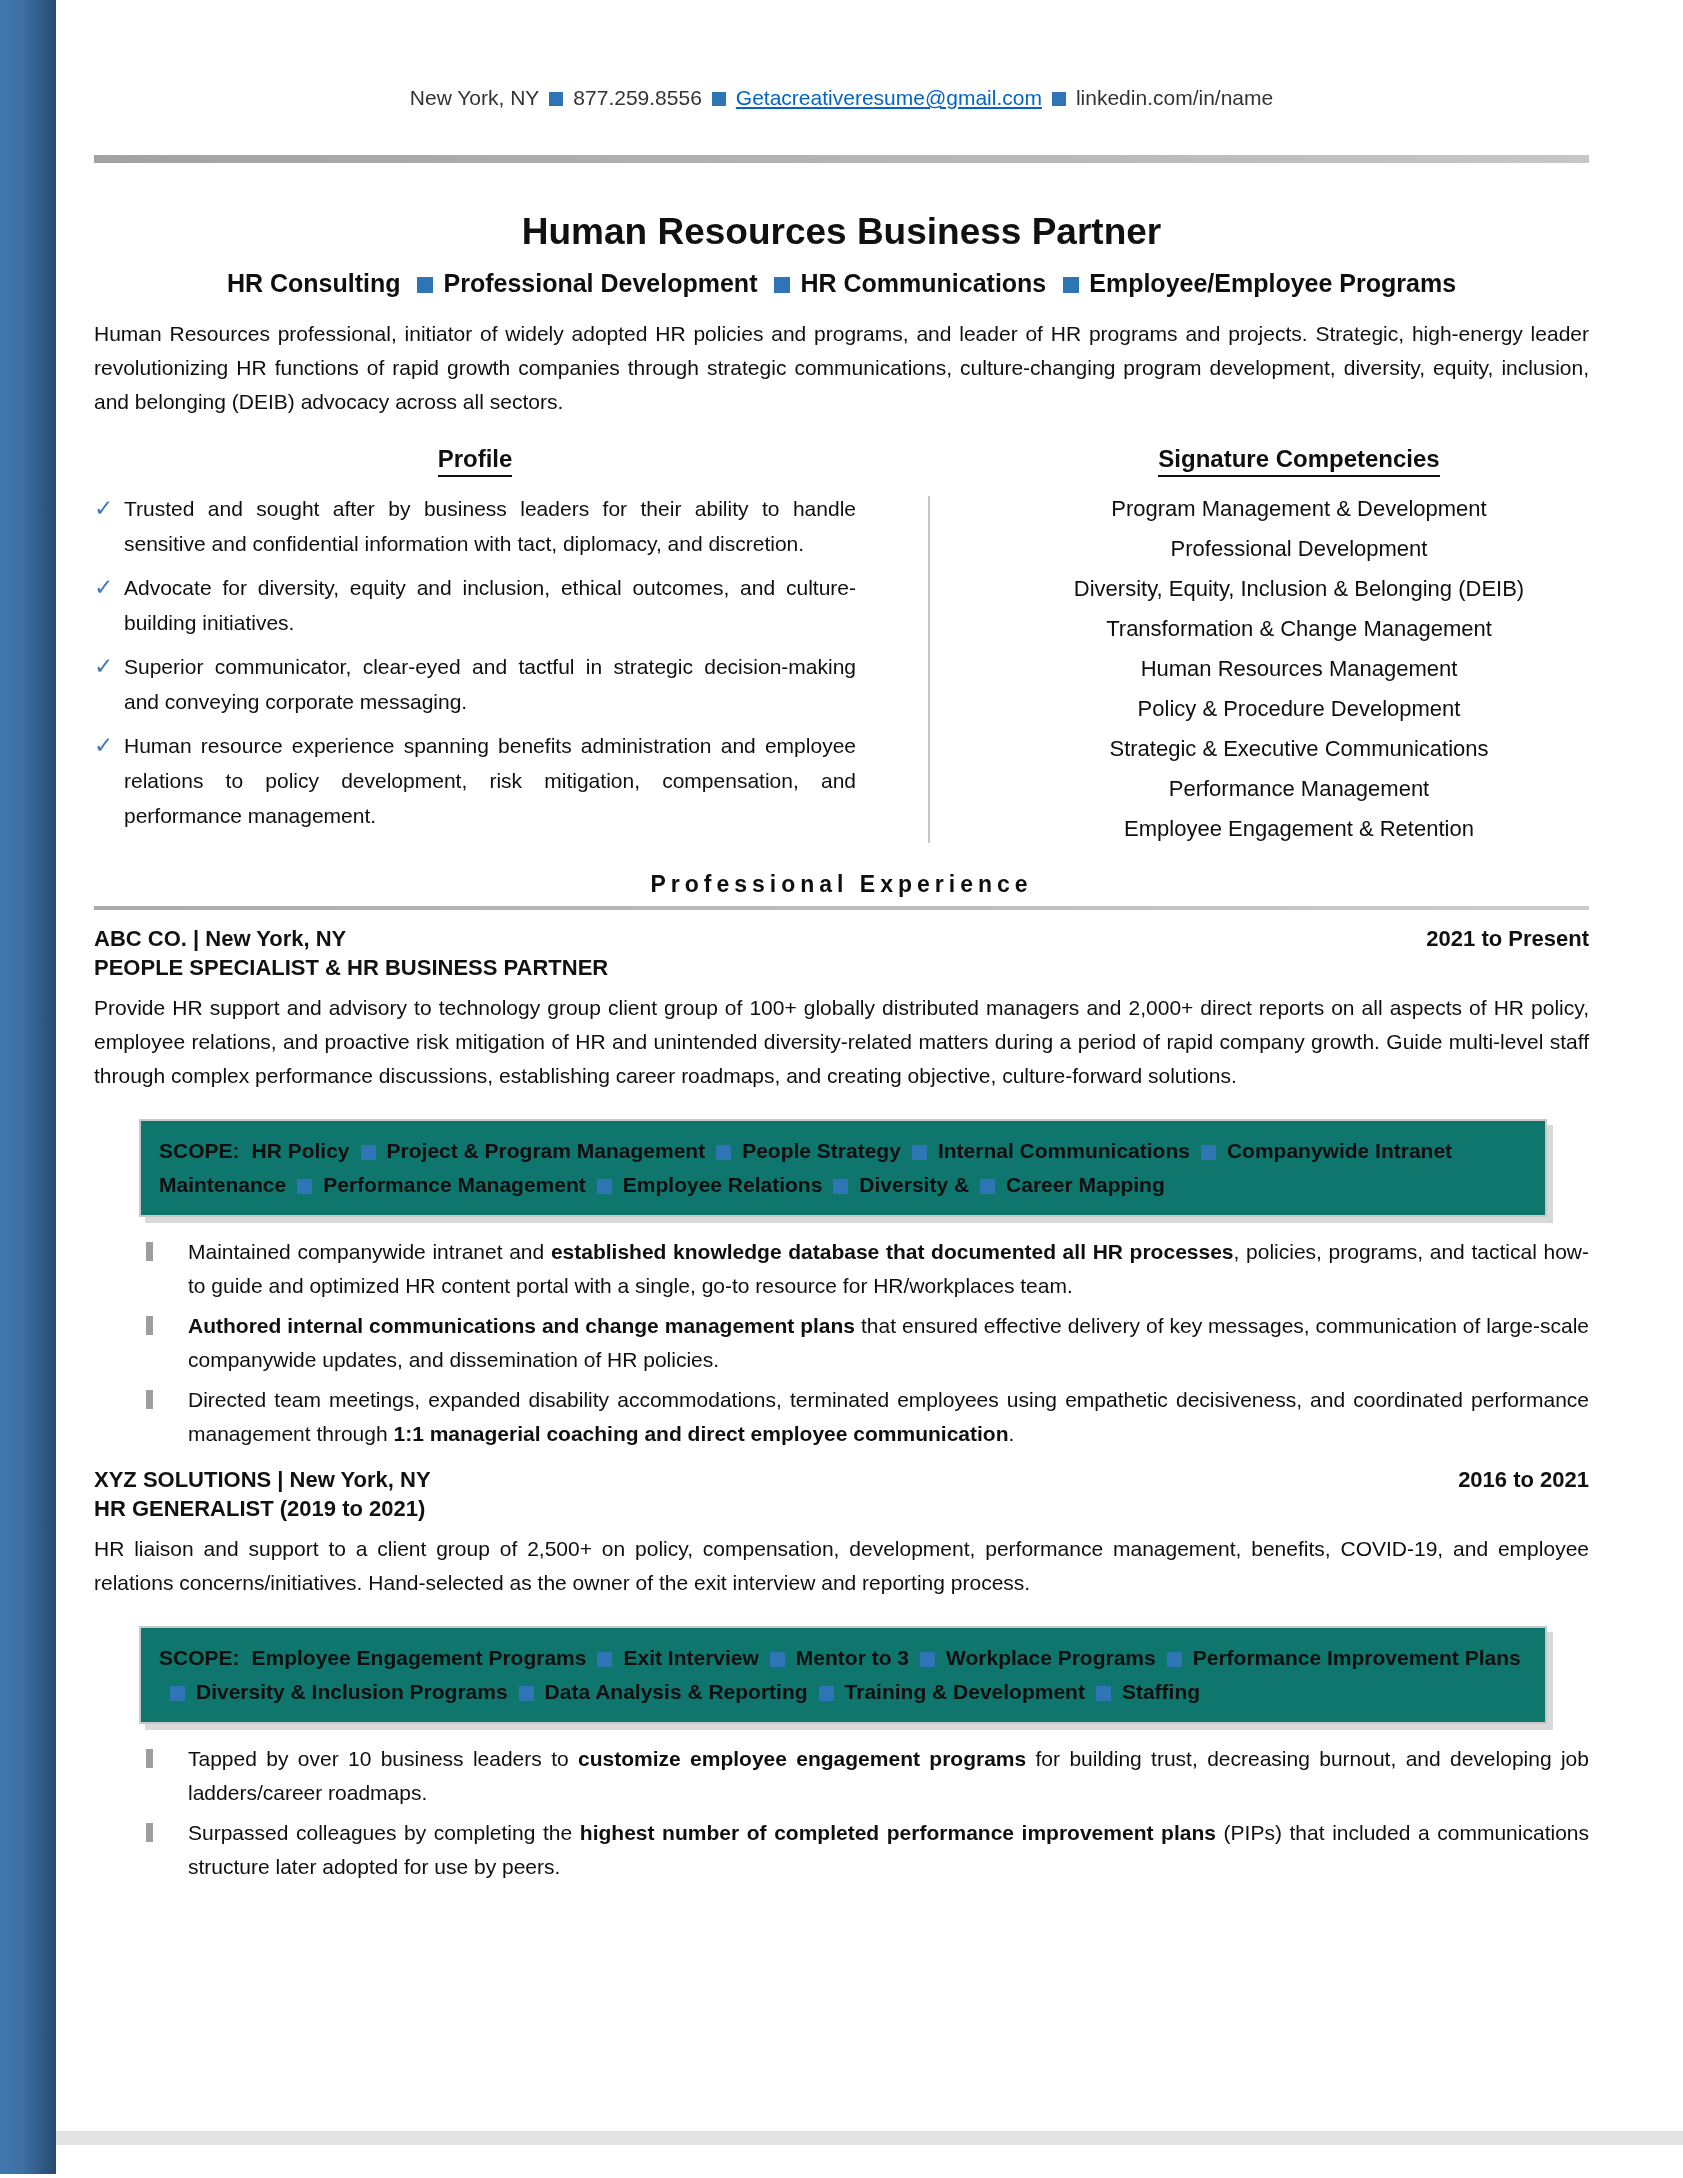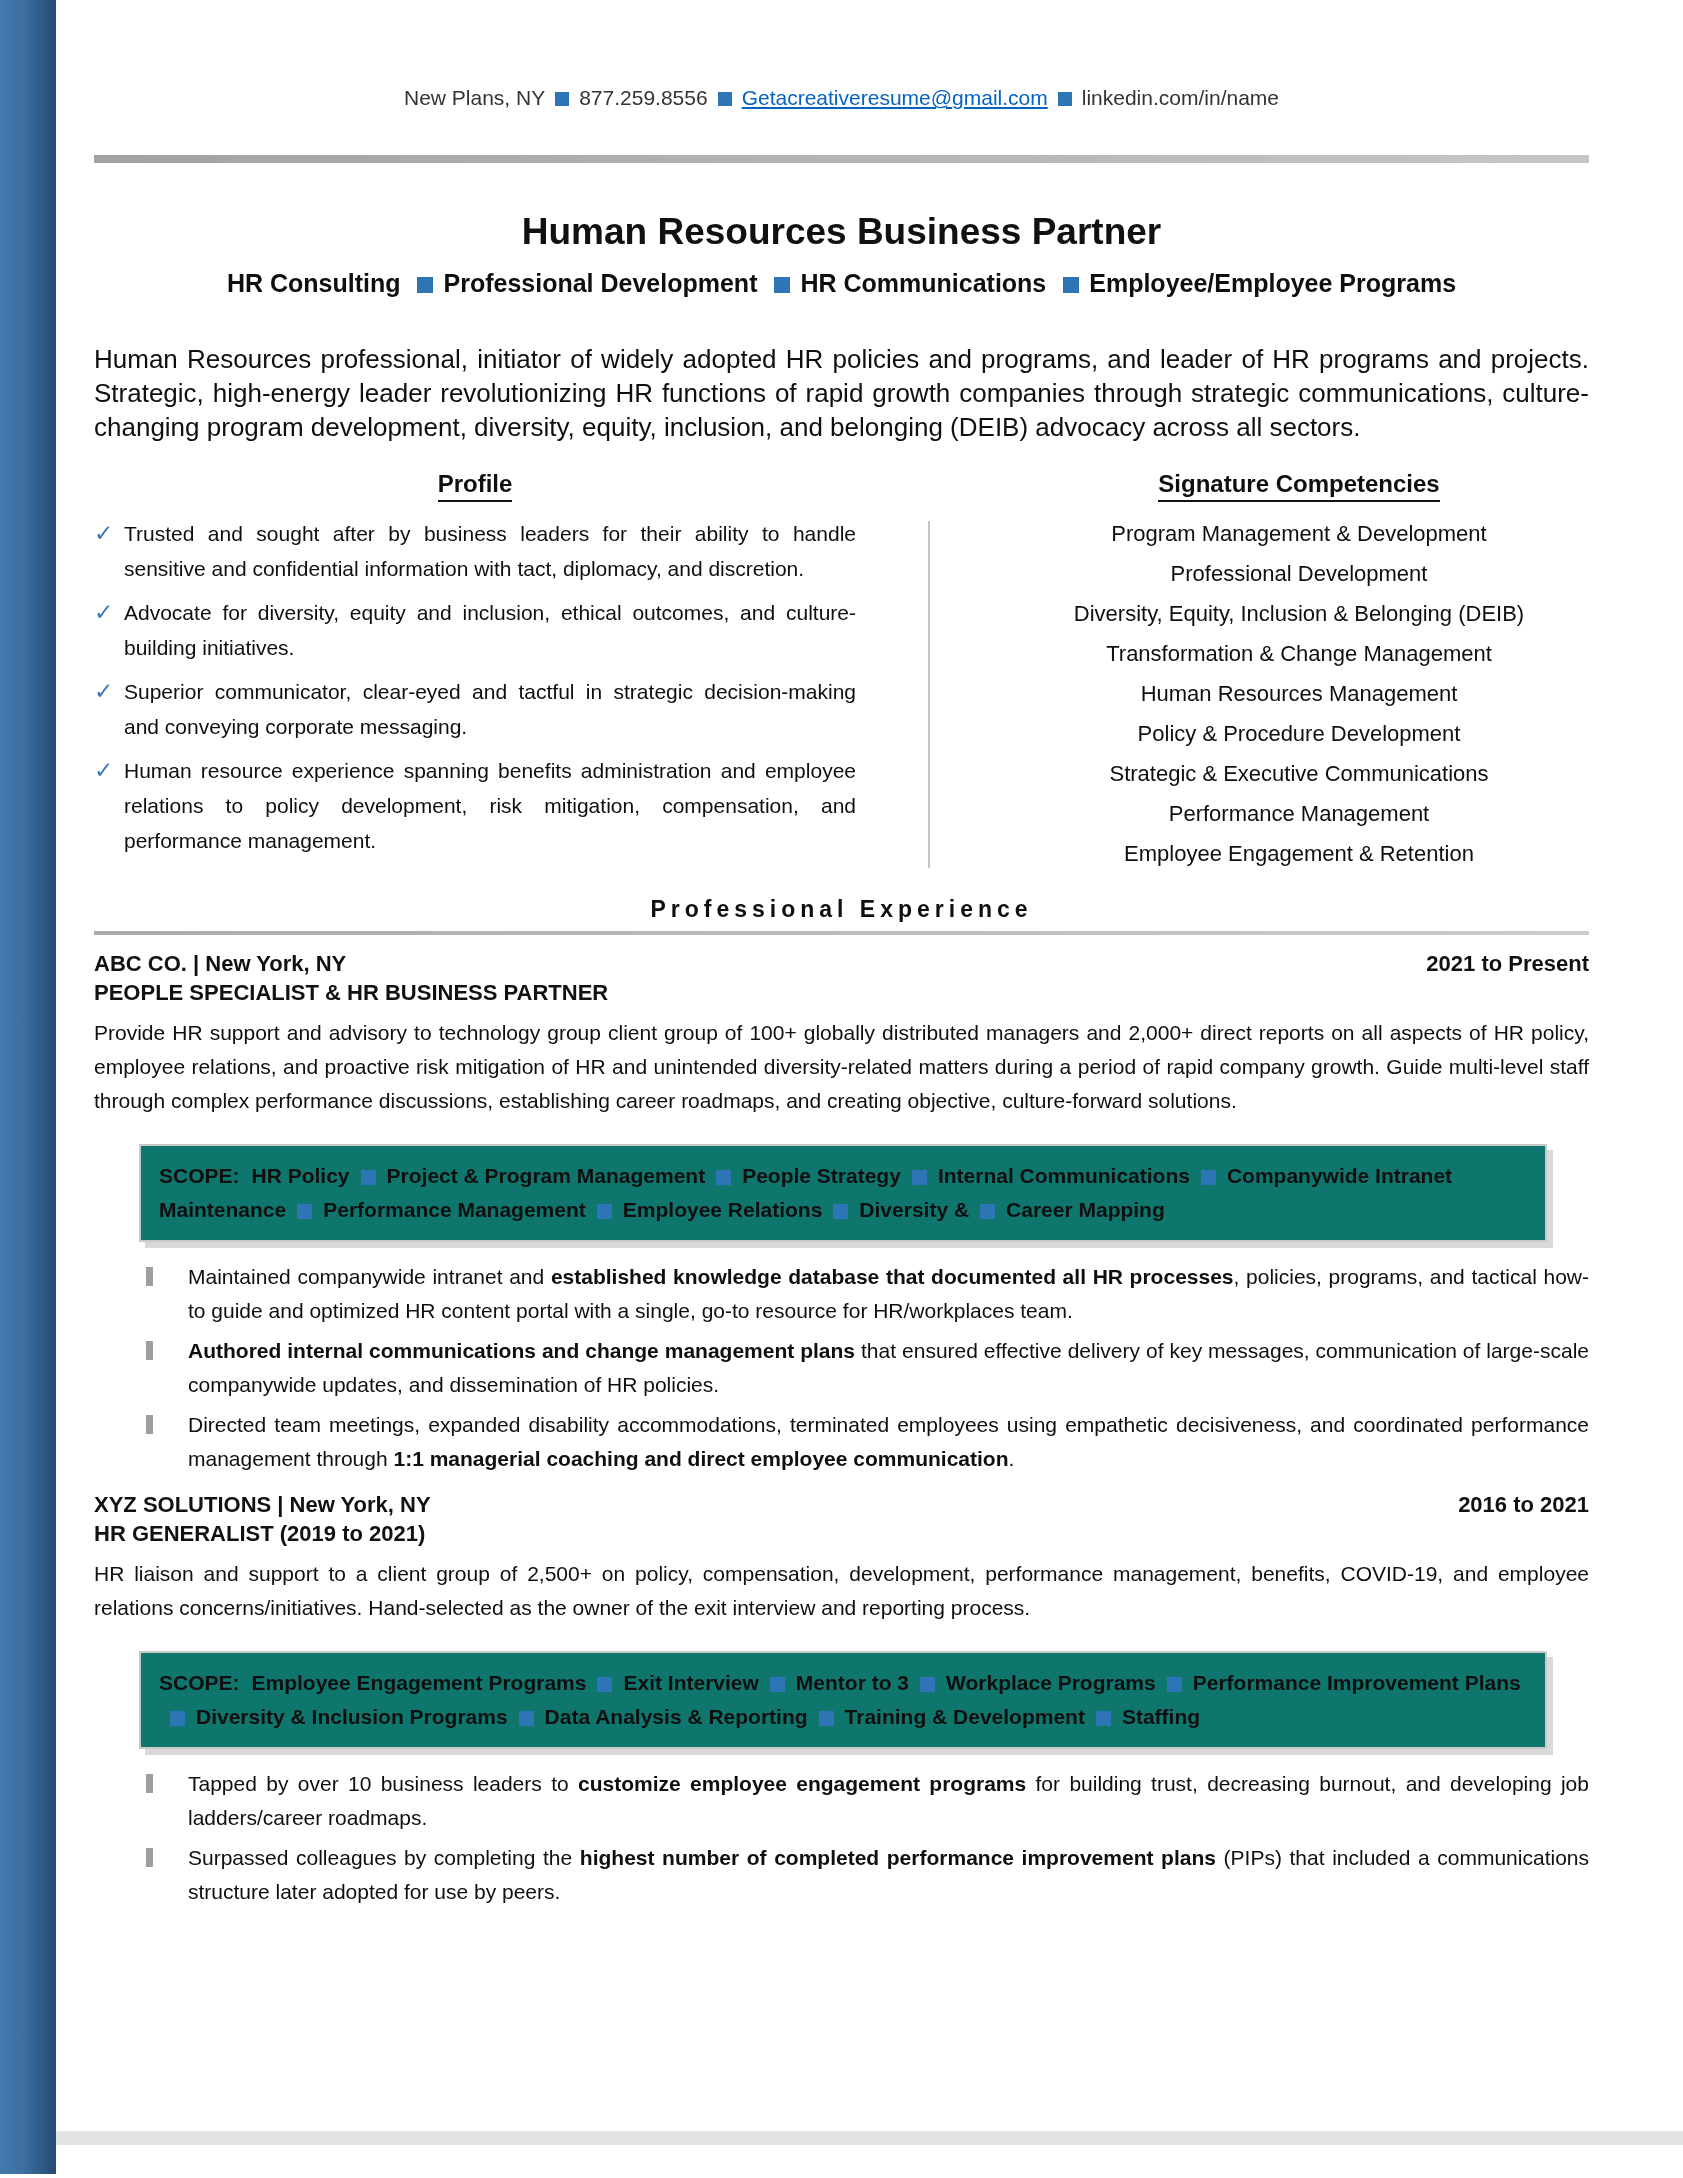--- a/index.html
+++ b/index.html
@@ -30,21 +30,21 @@
   .top-rule { margin-top:42px; height:8px; background:linear-gradient(to right,#a2a2a2,#c6c6c6); }
 
   
   .doc-title { margin-top:48px; text-align:center; font-size:37px; font-weight:bold; color:#111; }
   .specialties { margin-top:16px; text-align:center; font-size:25px; font-weight:bold; }
   .specialties .sq { width:16px; height:16px; vertical-align:-1px; }
   .spec-item .sq { display:inline-block; }
   .spec-item:first-of-type .sq { display:none; }
 
   
-  .summary { margin-top:44px; font-size:26px; line-height:34px; text-align:justify; }
+  .summary { margin-top:19px; font-size:21px; line-height:34px; text-align:justify; }
 
   
   .columns { margin-top:26px; display:flex; }
   .col-left { width:762px; }
   .col-heading-wrap { text-align:center; }
   .col-heading {
     display:inline-block; font-size:24px; font-weight:bold;
     border-bottom:2.5px solid #111; padding-bottom:2px;
   }
   .p-bullets { margin-top:14px; }
@@ -85,21 +85,21 @@
 </style>
 </head>
 <body>
 
 <div class="side-bar"></div>
 
 <div class="page">
 
   <div class="header">
     <div class="contact">
-      <span>New Plans, NY</span><span class="sq"></span><span>877.259.8556</span><span class="sq"></span><a href="#">Getacreativeresume@gmail.com</a><span class="sq"></span><span>linkedin.com/in/name</span>
+      <span>New York, NY</span><span class="sq"></span><span>877.259.8556</span><span class="sq"></span><a href="#">Getacreativeresume@gmail.com</a><span class="sq"></span><span>linkedin.com/in/name</span>
     </div>
   </div>
   <div class="top-rule"></div>
 
   <div class="doc-title">Human Resources Business Partner</div>
   <div class="specialties">
     
   
       <span class="spec-item"><span>HR Consulting</span></span>
     

